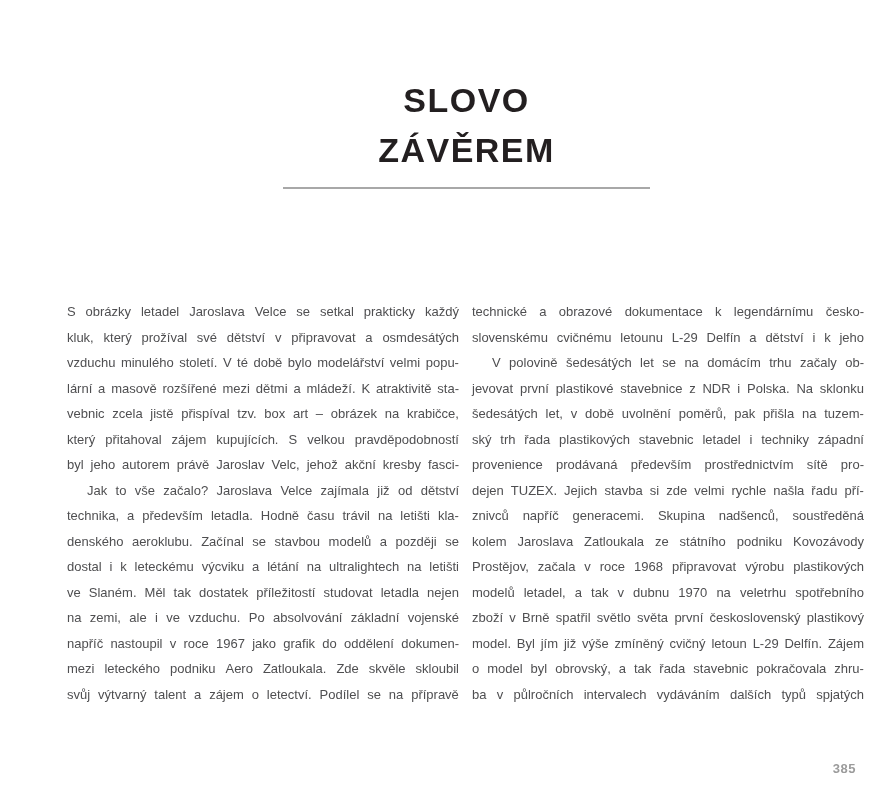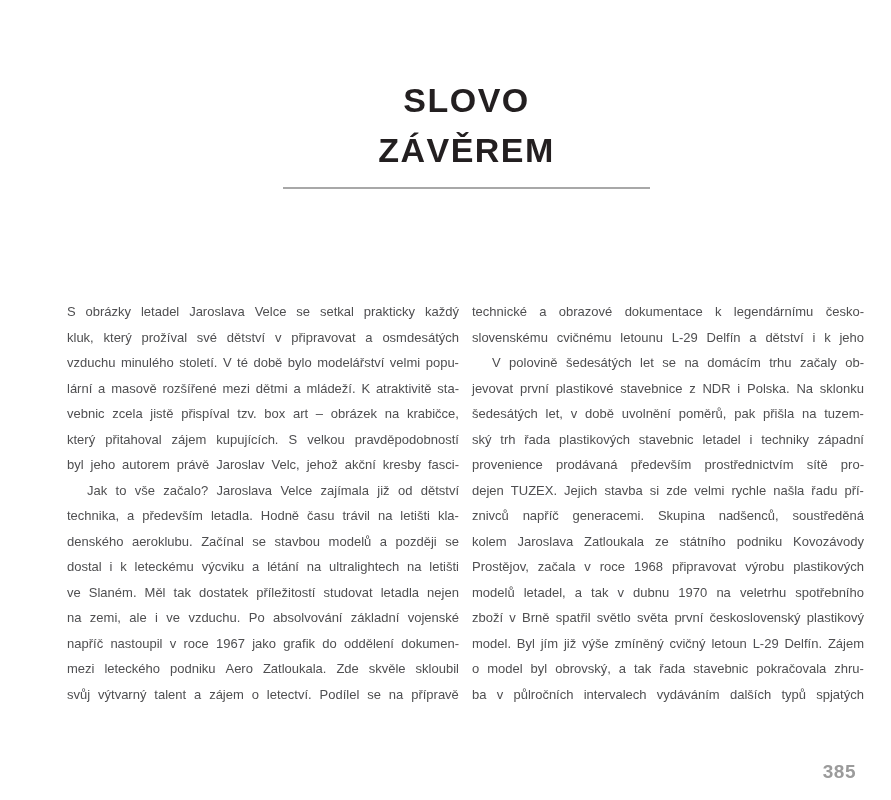--- a/index.html
+++ b/index.html
@@ -66,21 +66,21 @@
     justify-content:space-between;
   }
   .line.indent{
     padding-left:20px;
   }
   .line span{display:inline-block;}
   .page-number{
     position:absolute;
     top:761px;
     right:35px;
-    font-size:19px;
+    font-size:13px;
     font-weight:700;
     color:var(--c-pagenum);
     letter-spacing:0.5px;
   }
 </style>
 </head>
 <body>
 
 <div class="page">
 

